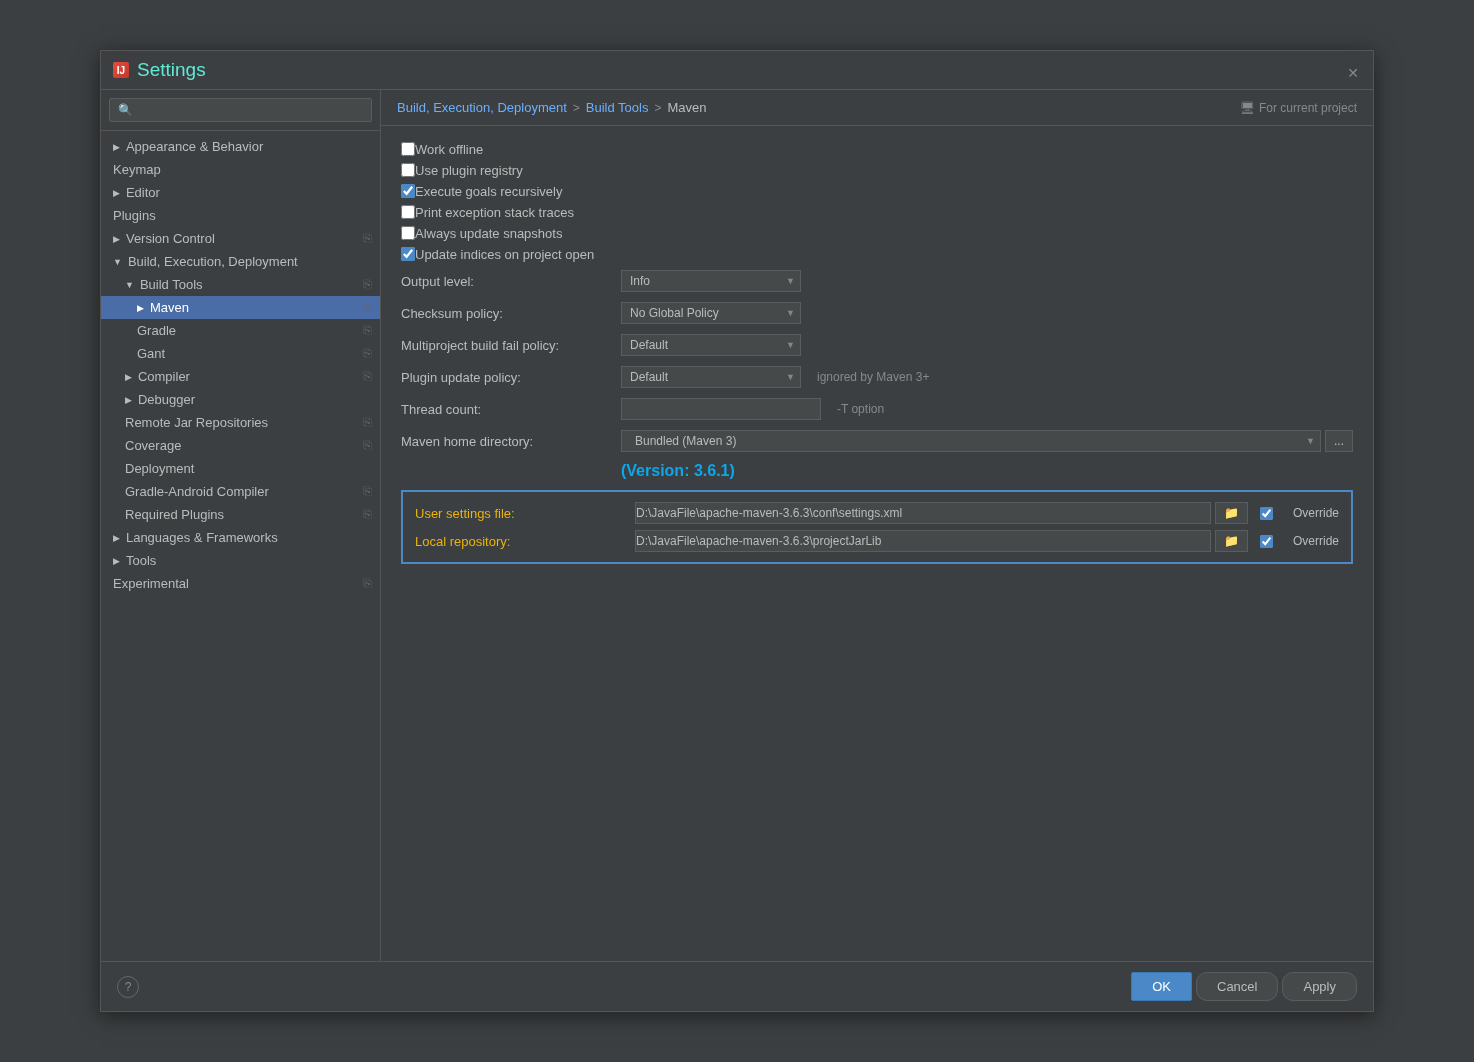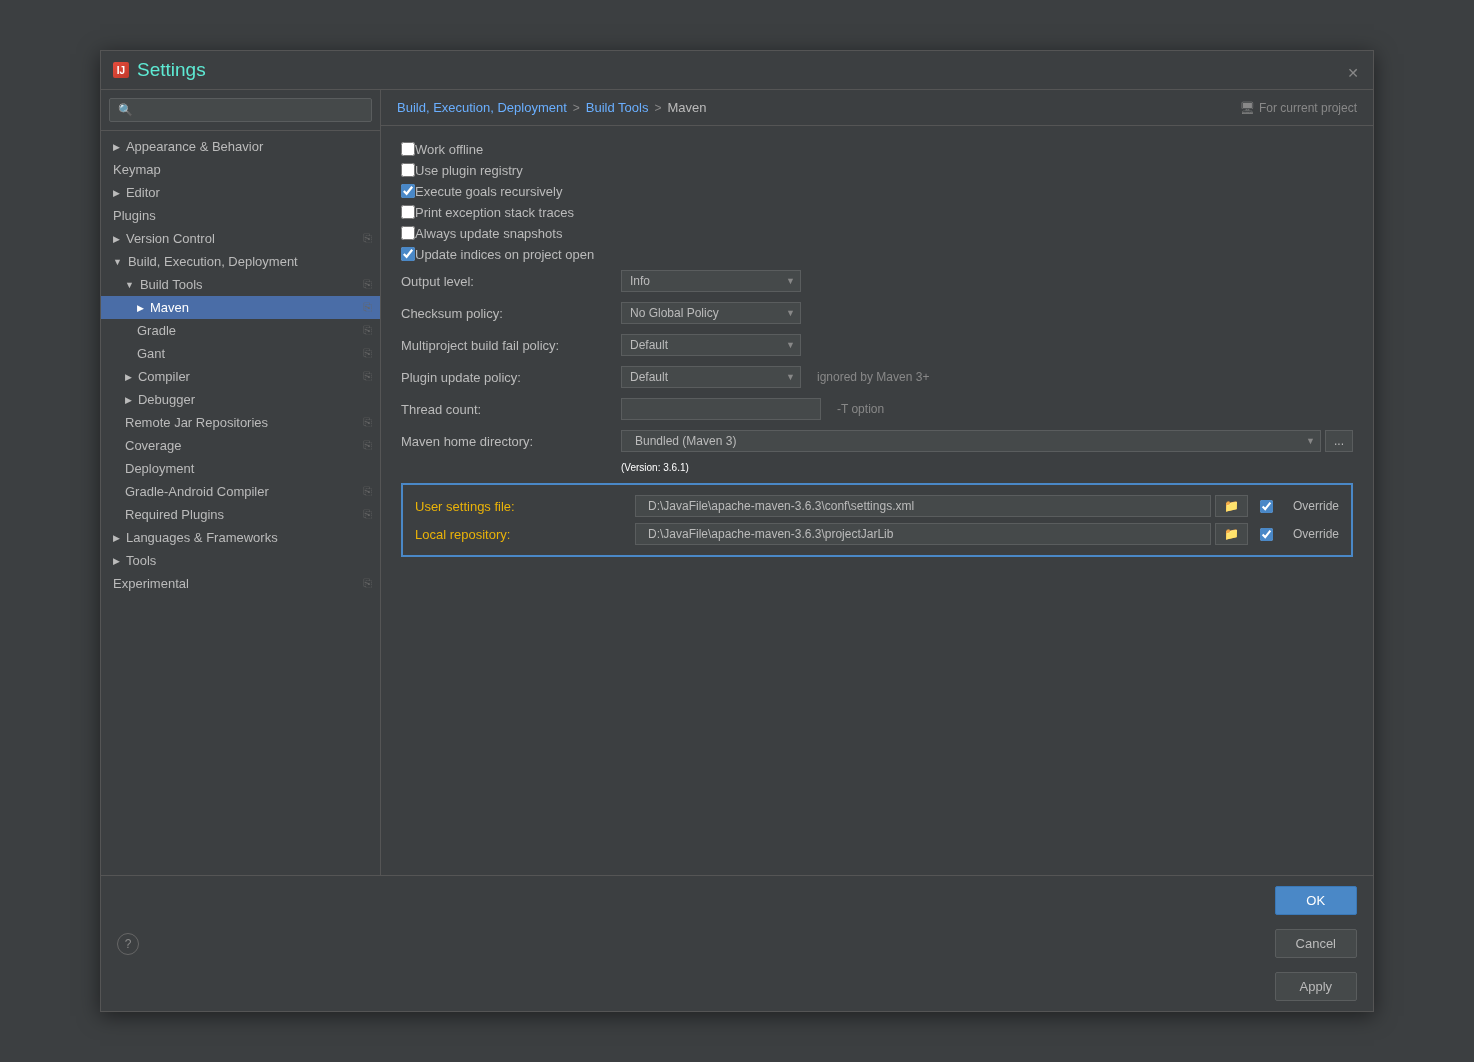--- a/index.html
+++ b/index.html
@@ -240,24 +240,25 @@
     }
     .browse-btn {
       background: #45494a;
       border: 1px solid #5a5d5e;
       color: #bbbbbb;
       padding: 3px 8px;
       cursor: pointer;
       font-size: 12px;
     }
     .version-text {
-      color: #ffffff;
-      font-size: 10px;
+      color: #0ea5e9;
+      font-size: 16px;
       margin-left: 220px;
       margin-bottom: 10px;
+      font-weight: bold;
     }
     .override-section {
       border: 2px solid #4a88c7;
       padding: 10px 12px;
       margin-top: 8px;
     }
     .override-row {
       display: flex;
       align-items: center;
       margin-bottom: 6px;
@@ -273,21 +274,21 @@
       flex: 1;
       display: flex;
       align-items: center;
       gap: 4px;
     }
     .override-text-input {
       flex: 1;
       background: #45494a;
       border: 1px solid #5a5d5e;
       color: #bbbbbb;
-      padding: 3px 12px;
+      padding: 3px 0;
       font-size: 12px;
       outline: none;
     }
     .override-checkbox {
       display: flex;
       align-items: center;
       gap: 20px;
       margin-left: 8px;
     }
     .override-checkbox input { accent-color: #4a88c7; }
@@ -310,39 +311,39 @@
       color: #888;
       font-size: 12px;
       cursor: pointer;
       display: flex;
       align-items: center;
       justify-content: center;
     }
     .footer-buttons {
       margin-left: auto;
       display: flex;
-      gap: 14px;
-      flex-direction: column;
+      gap: 4px;
     }
     .btn {
       padding: 6px 20px;
       font-size: 13px;
       cursor: pointer;
       border-radius: 2px;
       border: 1px solid transparent;
     }
     .btn-primary {
       background: #4a88c7;
       color: #ffffff;
       border-color: #3a78b7;
     }
     .btn-secondary {
       background: #45494a;
       color: #bbbbbb;
       border-color: #5a5d5e;
+      border-radius: 11px;
     }
   </style>
 </head>
 <body>
 
 <div class="dialog">
 
   <div class="title-bar">
     <div class="title-bar-left">
       <div class="app-icon">IJ</div>

